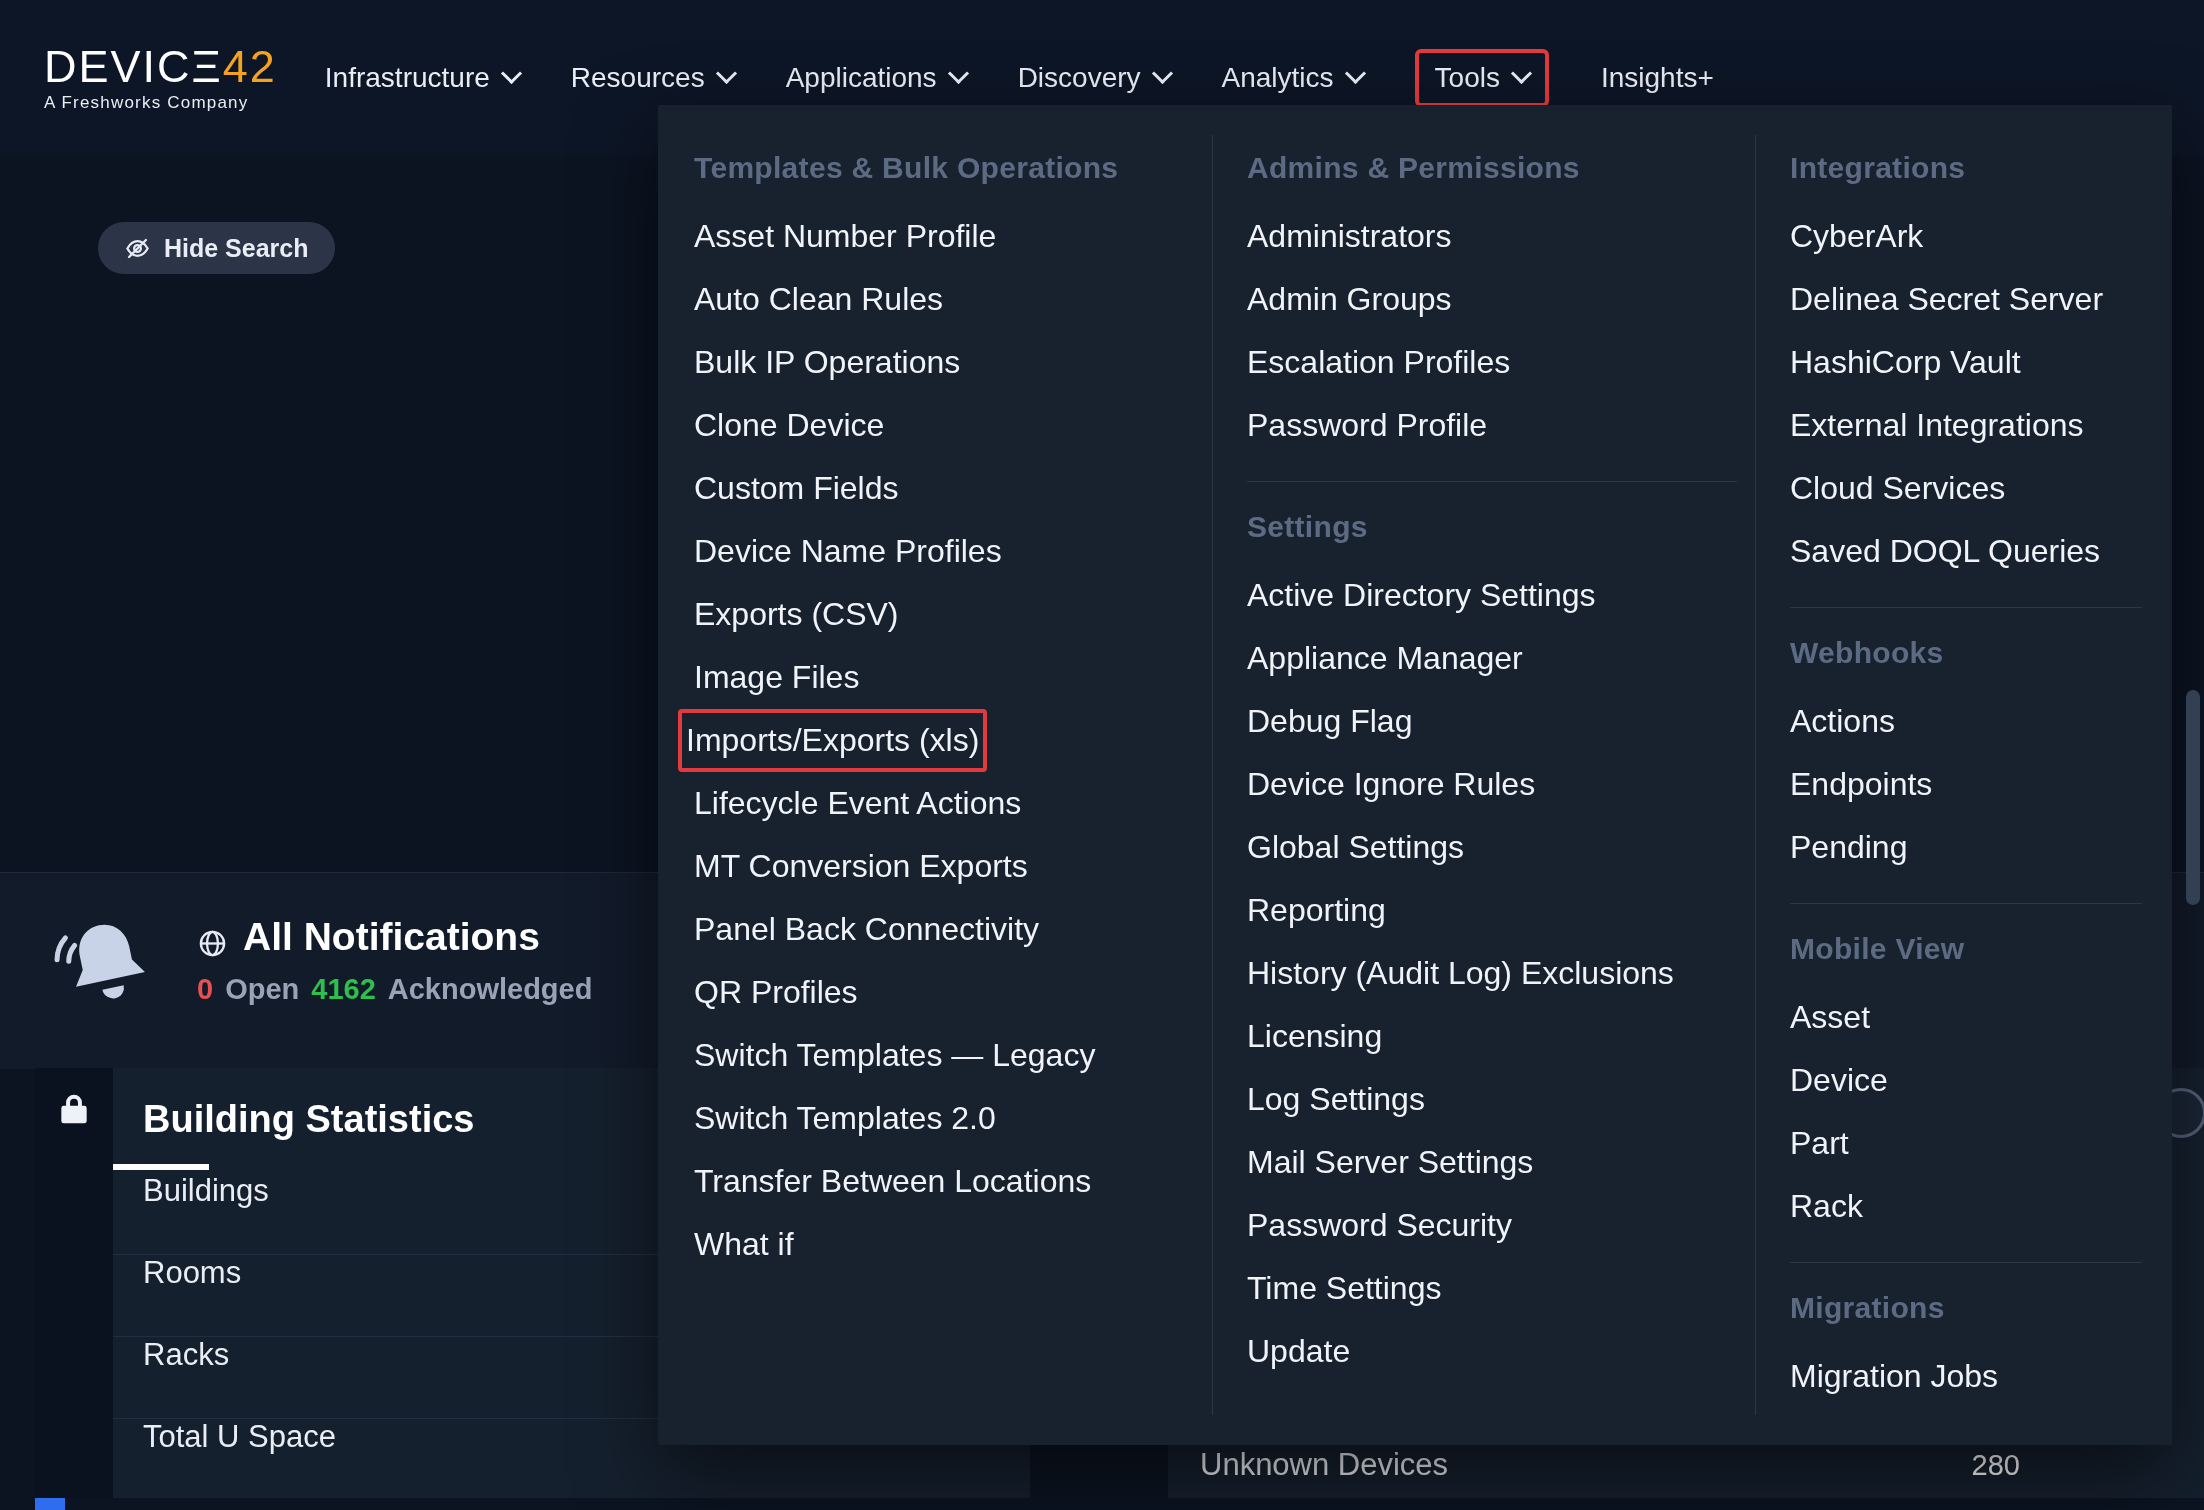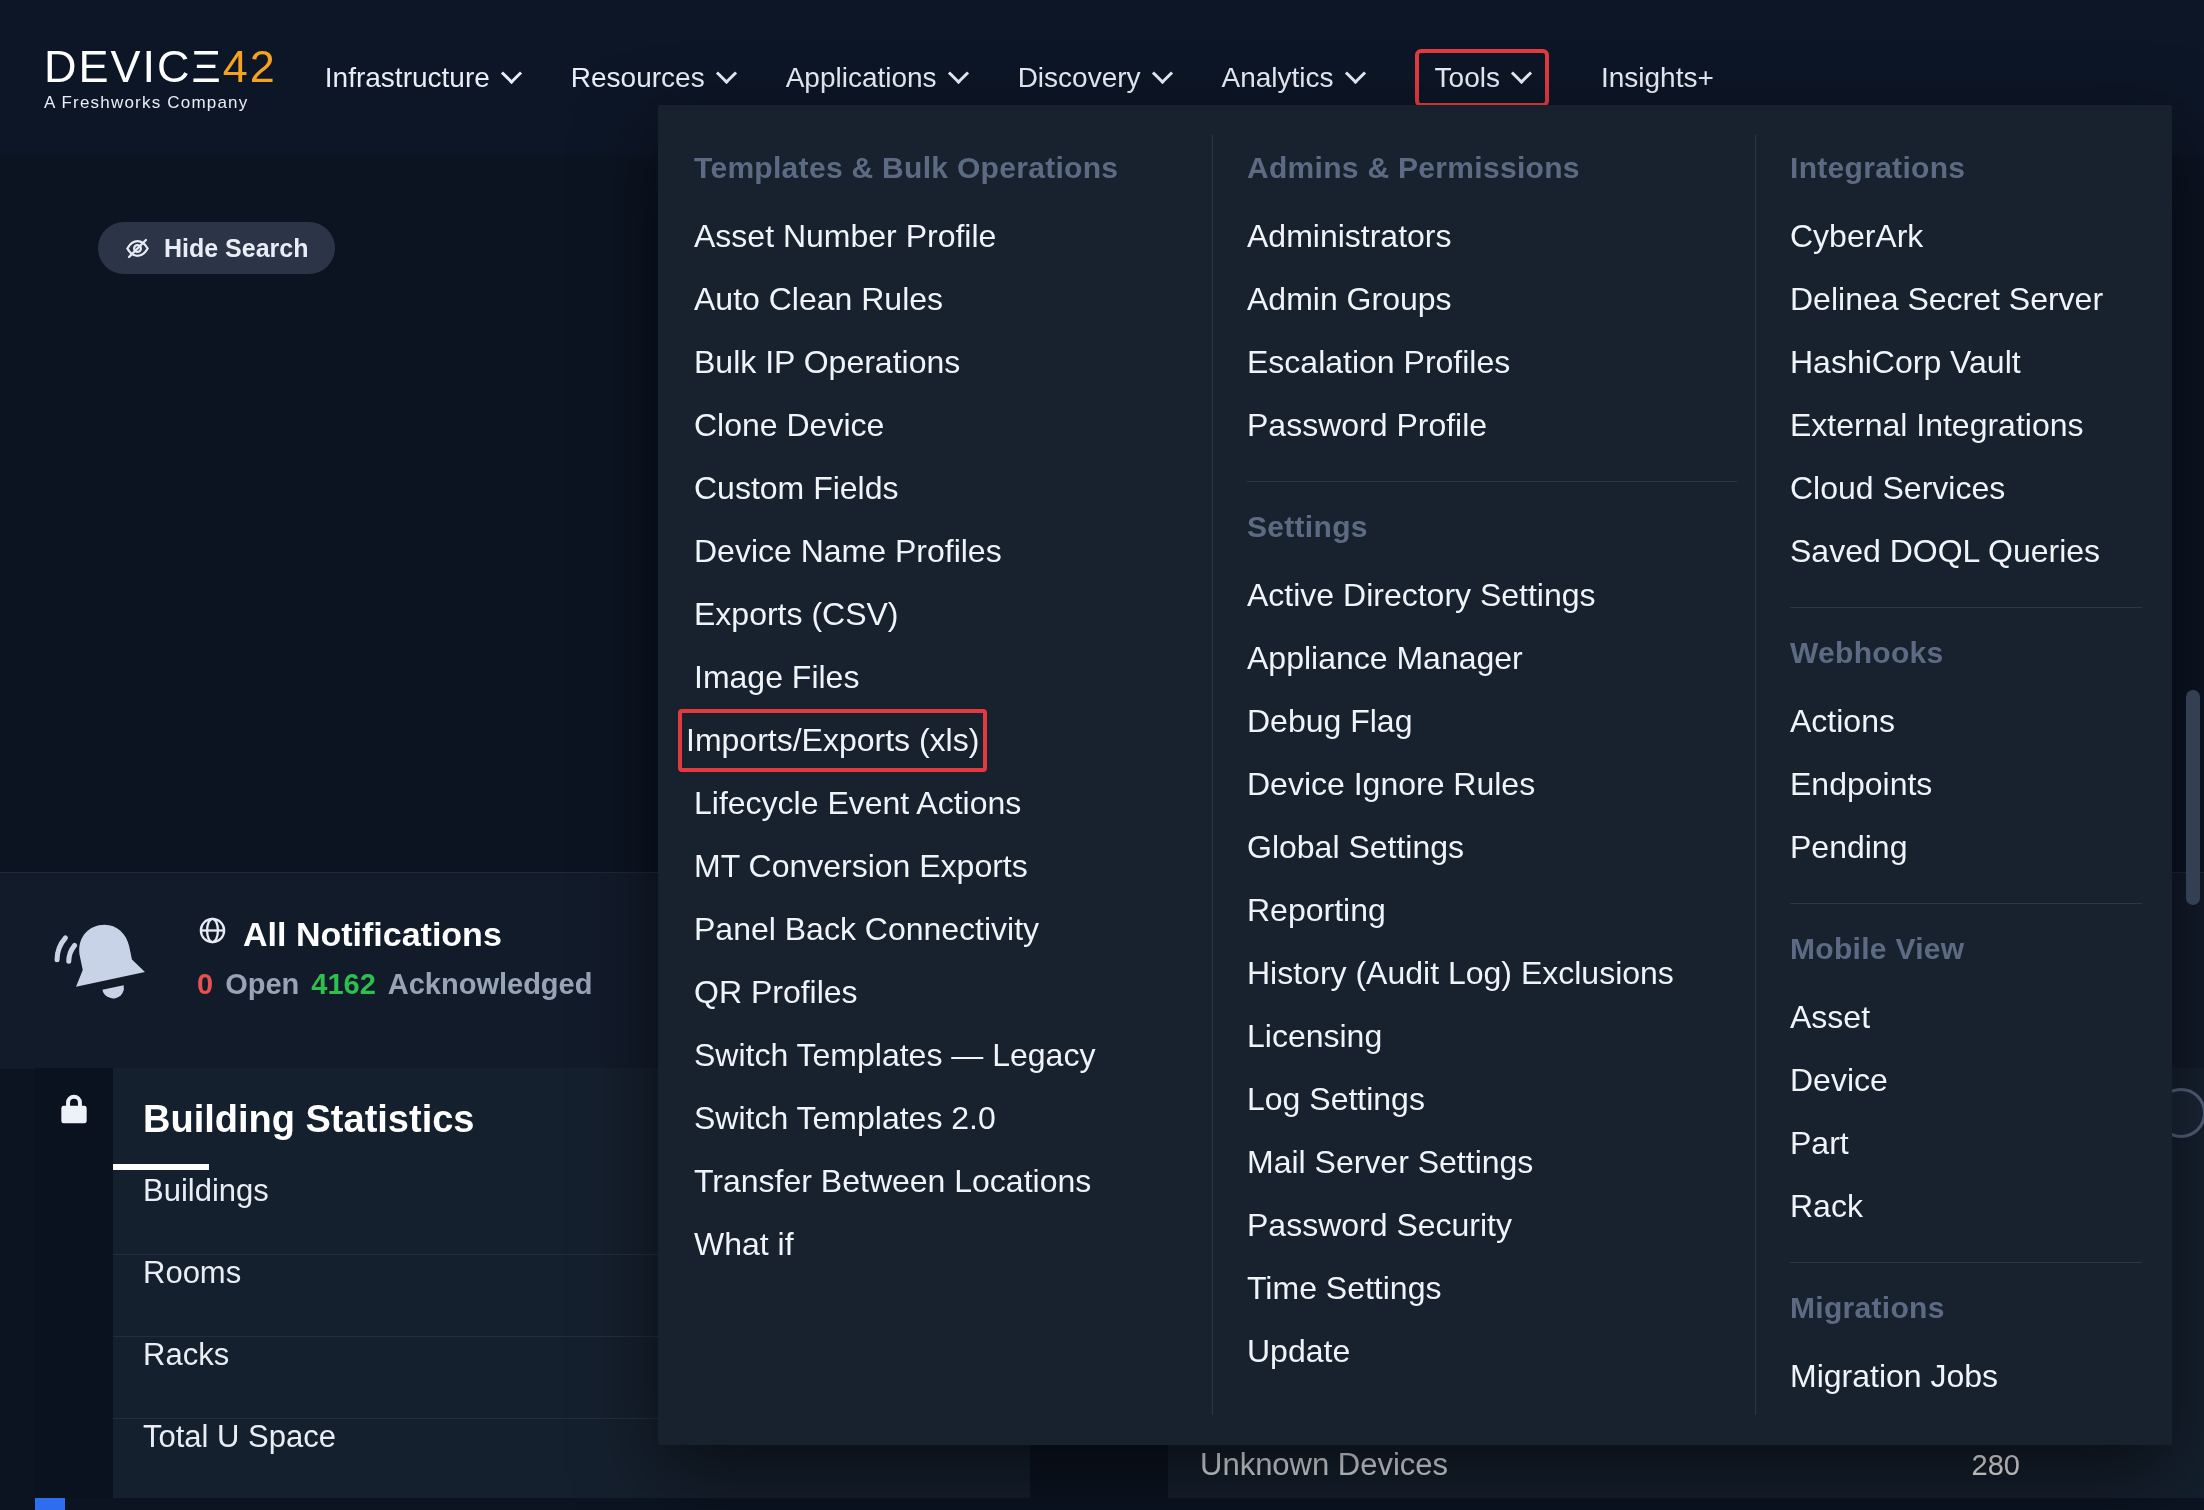--- a/index.html
+++ b/index.html
@@ -24,21 +24,21 @@
   .hl-box{border:4px solid #e23a3f;border-radius:6px;padding:9px 16px;}
   
   .hide-search{
     position:absolute;left:98px;top:222px;height:52px;padding:0 26px;border-radius:27px;
     background:#2c3547;display:flex;align-items:center;gap:13px;
     font-size:25px;font-weight:700;color:#e9eef6;z-index:1;cursor:pointer;justify-content:flex-end;
   }
   .notif-band{position:absolute;left:0;top:872px;width:100%;height:196px;background:#121b2a;border-top:1px solid #1e2838;z-index:1;}
   .bell-wrap{position:absolute;left:50px;top:38px;}
   .notif-text{position:absolute;left:197px;top:42px;}
-  .notif-title{display:flex;align-items:flex-start;gap:15px;font-size:34px;font-weight:700;color:#ffffff;}
+  .notif-title{display:flex;align-items:flex-end;gap:15px;font-size:39px;font-weight:700;color:#ffffff;}
   .notif-sub{display:flex;align-items:center;gap:12px;font-size:29px;font-weight:600;color:#98a4b6;margin-top:14px;}
   .count-open{color:#e65252;font-weight:700;}
   .count-ack{color:#2fbf4f;font-weight:700;}
   .bcard{position:absolute;left:35px;top:1068px;width:995px;height:430px;background:#15202e;z-index:1;}
   .bcard-strip{position:absolute;left:0;top:0;width:78px;height:100%;background:#0a1220;display:flex;justify-content:center;}
   .bcard-strip svg{margin-top:22px;}
   .bcard-title{position:absolute;left:108px;top:30px;font-size:38px;font-weight:700;color:#ffffff;white-space:nowrap;}
   .bcard-underline{position:absolute;left:78px;top:96px;width:96px;height:6px;background:#ffffff;}
   .bcard-rows{position:absolute;left:78px;right:0;top:105px;}
   .stat-row{height:81px;display:flex;justify-content:space-between;

